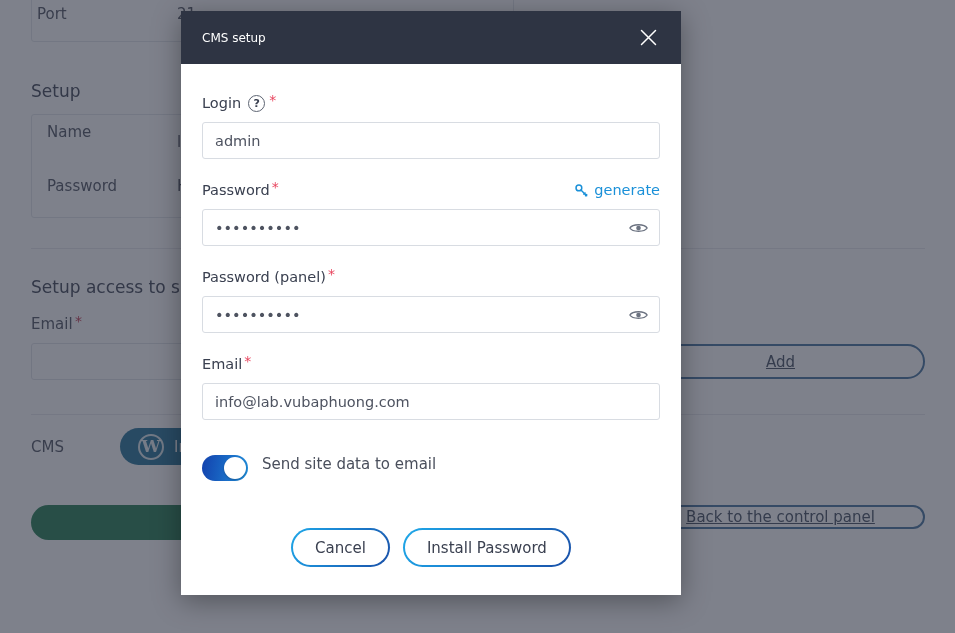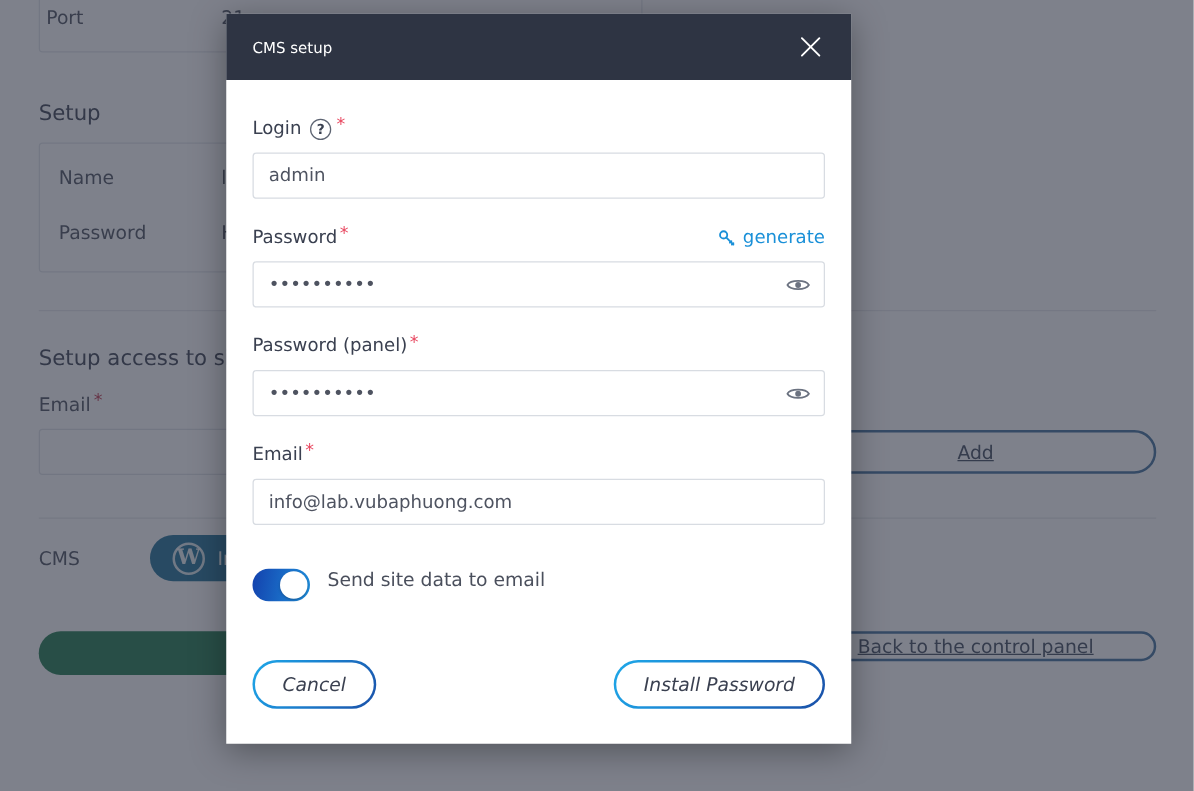--- a/index.html
+++ b/index.html
@@ -235,24 +235,23 @@
     box-shadow: 0 1px 2px rgba(0,0,0,.25);
   }
   .toggle-label {
     font-size: 15px;
     color: #4a4f5c;
   }
 
   #modal-footer {
     padding: 0 21px 28px 21px;
     display: flex;
-    justify-content: space-between;
+    justify-content: center;
     gap: 13px;
     flex: none;
-    font-style: italic;
   }
   .grad-btn {
     position: relative;
     border-radius: 21px;
     padding: 2px;
     background: linear-gradient(125deg, #1fa8e8 0%, #1b8ad6 35%, #1a50a8 100%);
     cursor: pointer;
     display: inline-block;
   }
   .grad-btn > span {
@@ -273,21 +272,21 @@
 
 <div id="bg-page">
   <div id="bg-content">
 
     <div class="bg-card" style="left:31px; top:-40px; width:483px; height:82px;"></div>
     <div class="bg-row-label" style="left:37px; top:5px;">Port</div>
     <div class="bg-row-value" style="left:177px; top:5px;">21</div>
 
     <div class="bg-section-title" style="left:31px; top:81px;">Setup</div>
     <div class="bg-card" style="left:31px; top:114px; width:483px; height:104px;"></div>
-    <div class="bg-row-label" style="left:47px; top:133px;">Name</div>
+    <div class="bg-row-label" style="left:47px; top:123px;">Name</div>
     <div class="bg-row-value" style="left:177px; top:133px;">la</div>
     <div class="bg-row-label" style="left:47px; top:177px;">Password</div>
     <div class="bg-row-value" style="left:177px; top:177px;">H</div>
 
     <div class="bg-hr" style="left:31px; top:248px; width:894px;"></div>
 
     <div class="bg-section-title" style="left:31px; top:277px;">Setup access to site</div>
     <div class="bg-row-label" style="left:31px; top:315px;">Email</div>
     <span style="position:absolute; left:75px; top:313px; color:#c0334b; font-size:14px;">*</span>
     <div class="bg-input" style="left:31px; top:343px; width:483px; height:37px;"></div>

